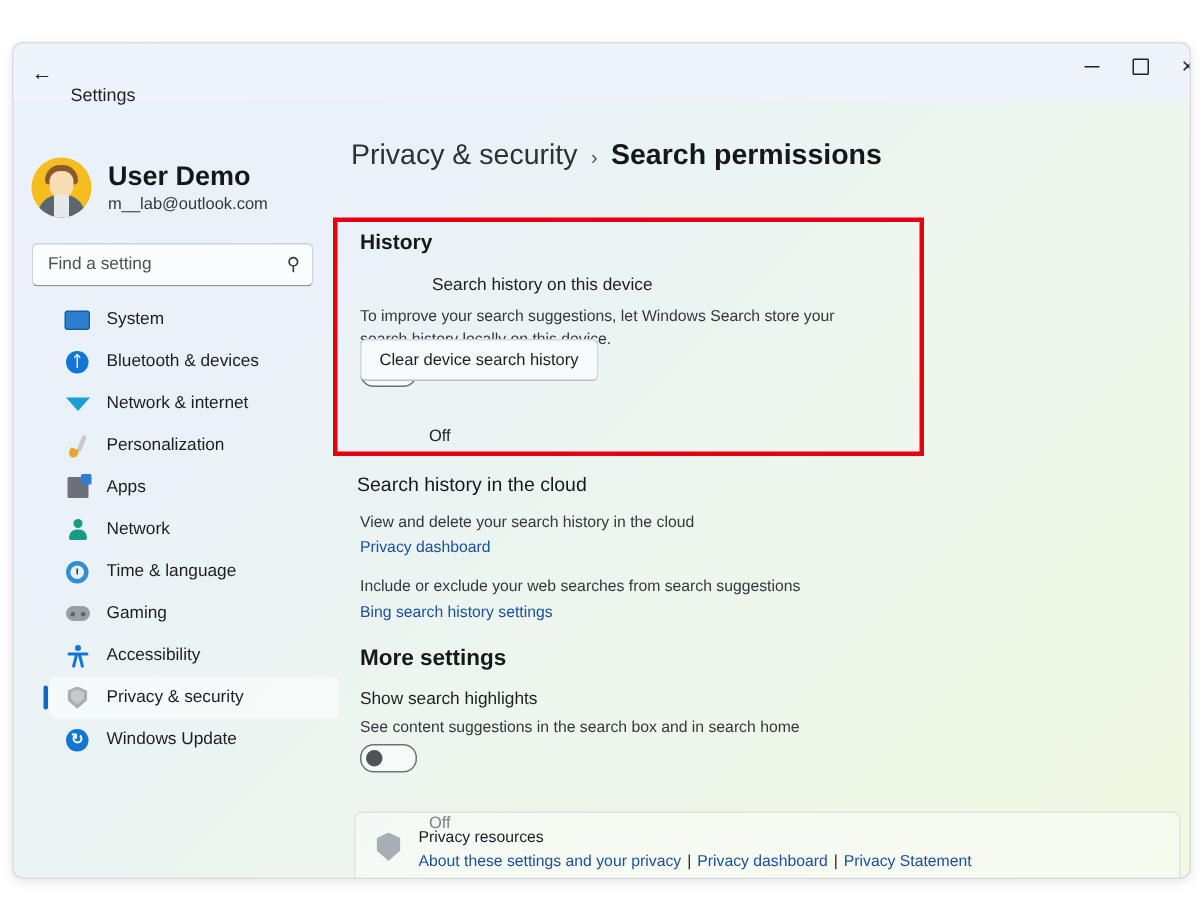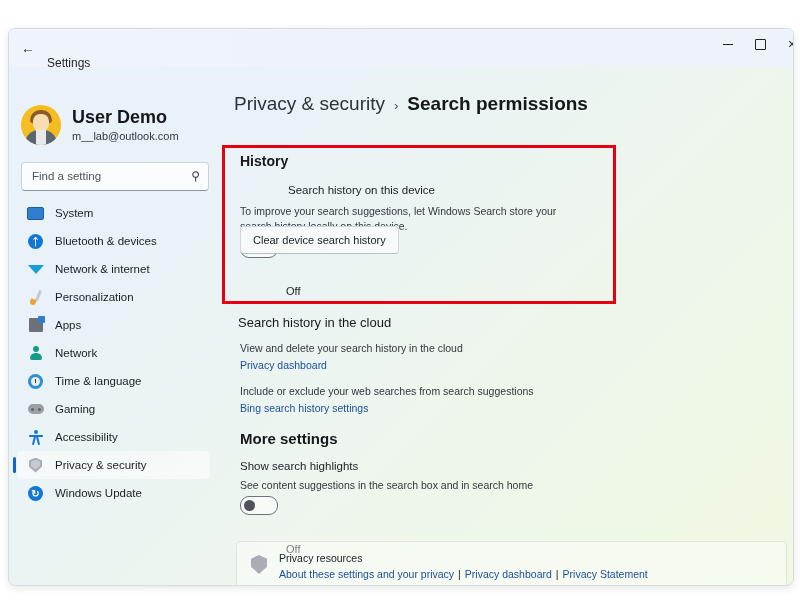--- a/index.html
+++ b/index.html
@@ -122,21 +122,21 @@
   }
   #search-input-label {
     position: absolute; left: 10px; top: 7px;
     font-size: 11.5px; color: #4c5256;
   }
   #search-icon {
     position: absolute; right: 8px; top: 6px;
     font-size: 12px; color: #33393e;
   }
 
-  #navlist { position: absolute; left: 0; top: 132px; width: 209px; }
+  #navlist { position: absolute; left: 16px; top: 132px; width: 209px; }
   .nav-item {
     position: relative;
     height: 28px;
     margin: 0 8px 0 8px;
     display: flex; align-items: center;
     border-radius: 4px;
     padding-left: 10px;
   }
   .nav-item.selected {
     background: rgba(255,255,255,0.52);

